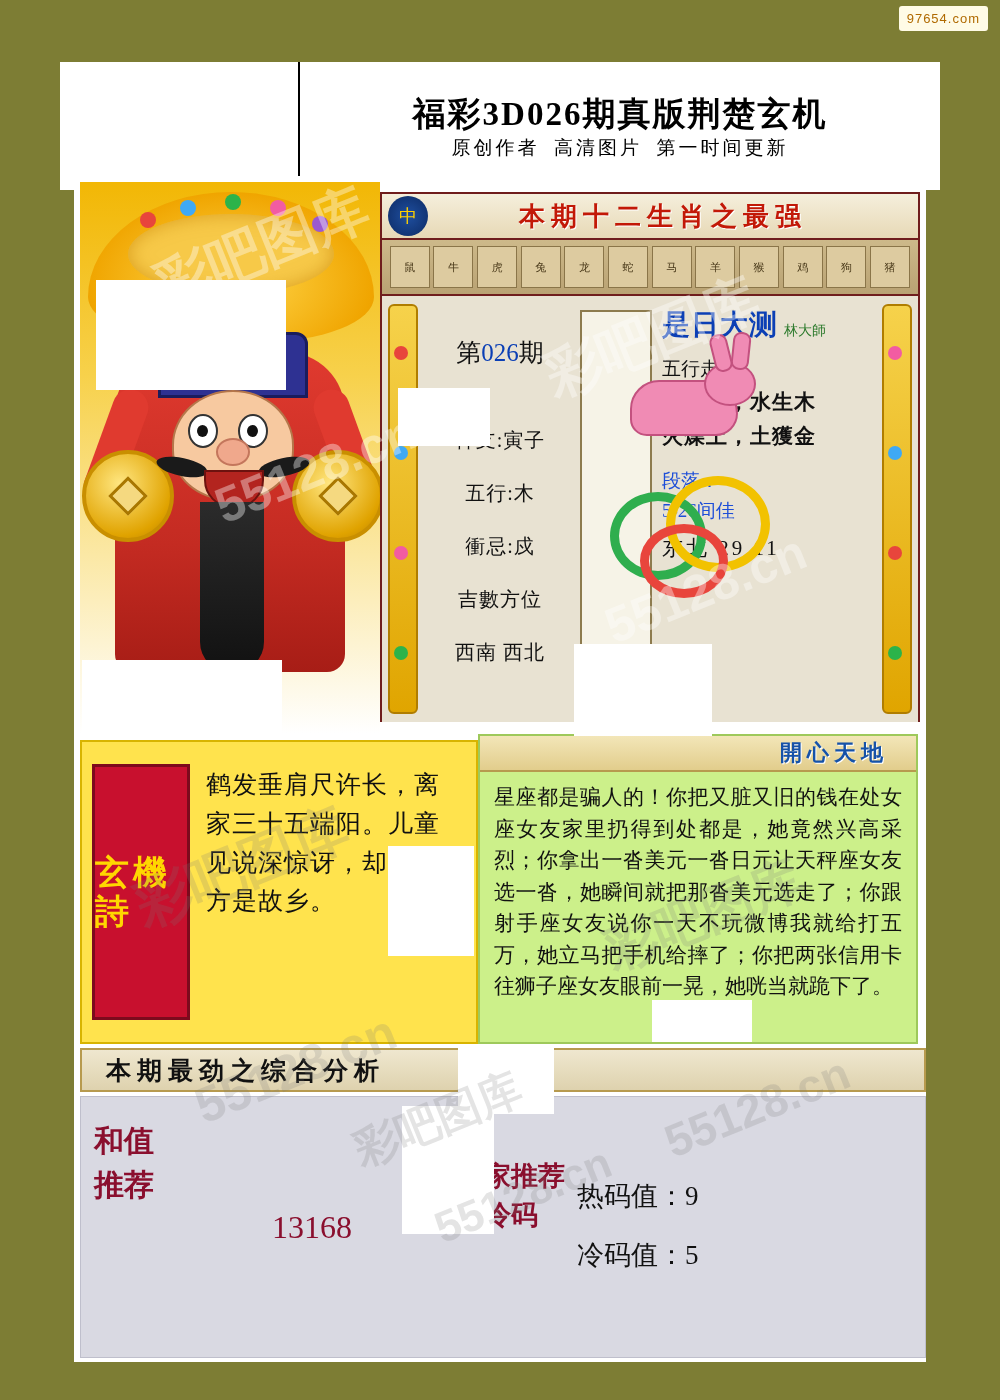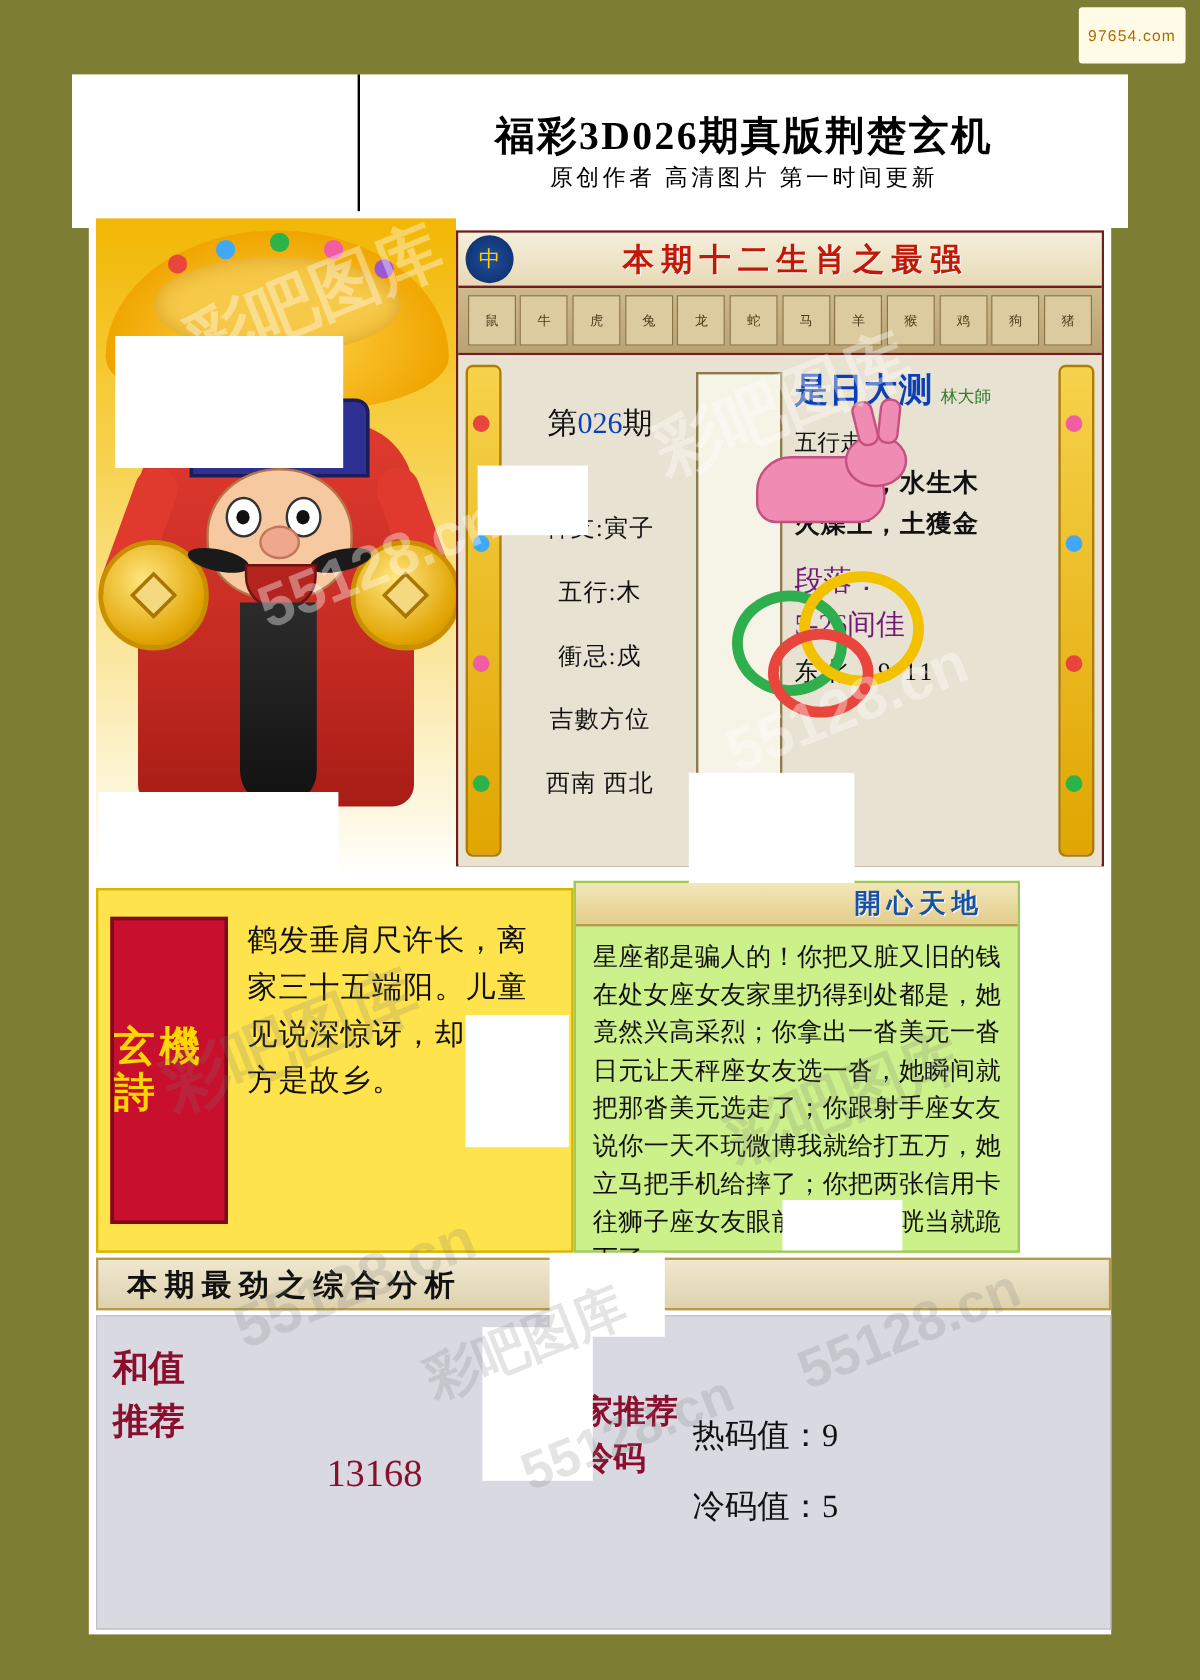--- a/index.html
+++ b/index.html
@@ -22,21 +22,21 @@
   }
   
   .wm-badge {
     position: absolute;
     right: 12px;
     top: 6px;
     background: #fffbe6;
     color: #b06a00;
     font-size: 13px;
     font-family: "Liberation Sans", sans-serif;
-    padding: 16px 8px;
+    padding: 5px 8px;
     border-radius: 3px;
     letter-spacing: 1px;
     z-index: 40;
   }
   
   .wm {
     position: absolute;
     color: rgba(255,255,255,0.38);
     font-family: "Liberation Sans", sans-serif;
     transform: rotate(-22deg);
@@ -75,20 +75,21 @@
     color: #000;
     letter-spacing: 2px;
     line-height: 1.2;
     margin-top: 4px;
   }
   .header-sub {
     font-size: 19px;
     color: #000;
     margin-top: 1px;
     letter-spacing: 3px;
+    font-family: Liberation Mono, monospace;
   }
 
   
   .board {
     position: absolute;
     left: 74px; top: 176px;
     width: 852px; height: 1186px;
     background: #ffffff;
   }
 
@@ -401,22 +402,22 @@
     margin-bottom: 6px;
   }
   .rc-line {
     font-size: 21px;
     color: #111;
     font-weight: bold;
     margin-bottom: 6px;
     letter-spacing: 1px;
   }
   .rc-para {
-    font-size: 24px;
-    color: #701a75;
+    font-size: 19px;
+    color: #1d4ed8;
     margin-top: 18px;
     margin-bottom: 4px;
   }
   .rc-num {
     font-size: 21px;
     color: #111;
     margin-top: 10px;
     letter-spacing: 3px;
   }
 
@@ -452,21 +453,21 @@
     font-size: 25px;
     color: #111;
     line-height: 1.55;
     letter-spacing: 1px;
   }
 
   
   .joke-block {
     position: absolute;
     left: 478px; top: 734px;
-    width: 372px; height: 310px;
+    width: 440px; height: 310px;
     background: #ccf08a;
     border: 2px solid #9ec95b;
     box-sizing: border-box;
   }
   .joke-header {
     height: 36px;
     background: linear-gradient(180deg,#f3e6b8,#e2cd8c);
     border-bottom: 2px solid #b79a4e;
     display: flex;
     align-items: center;

